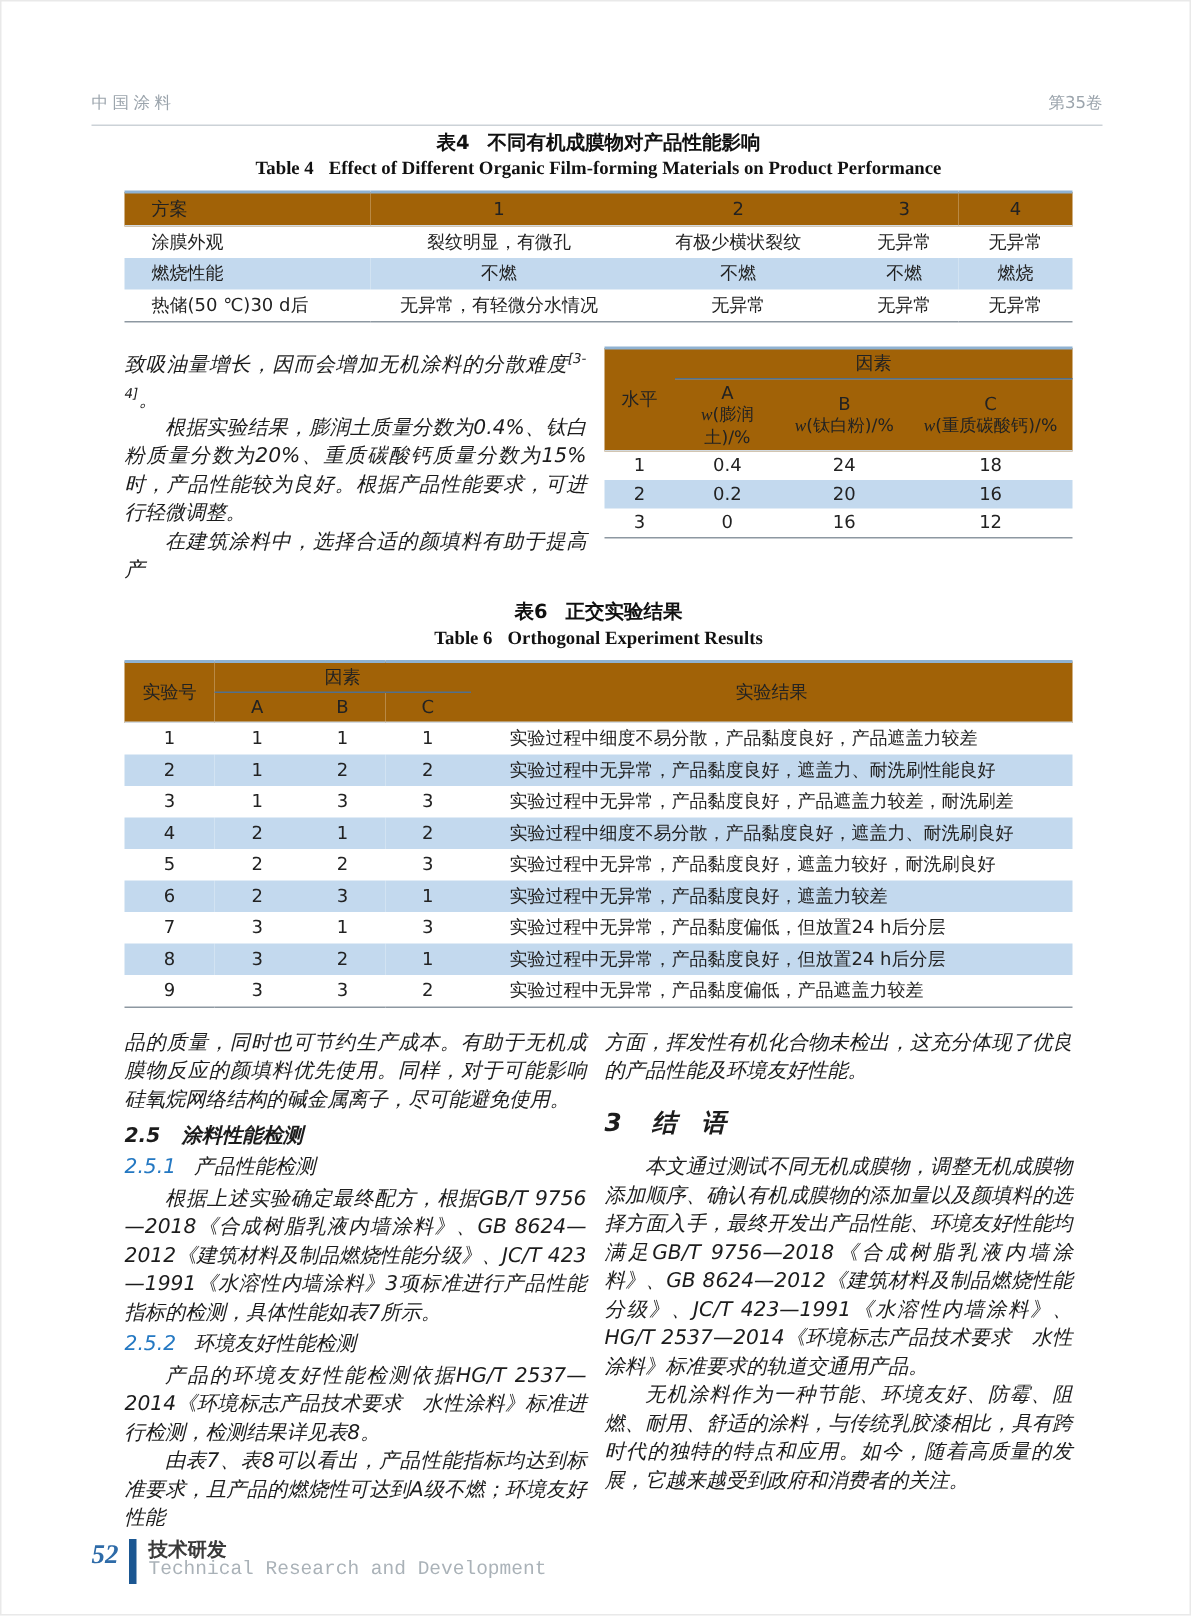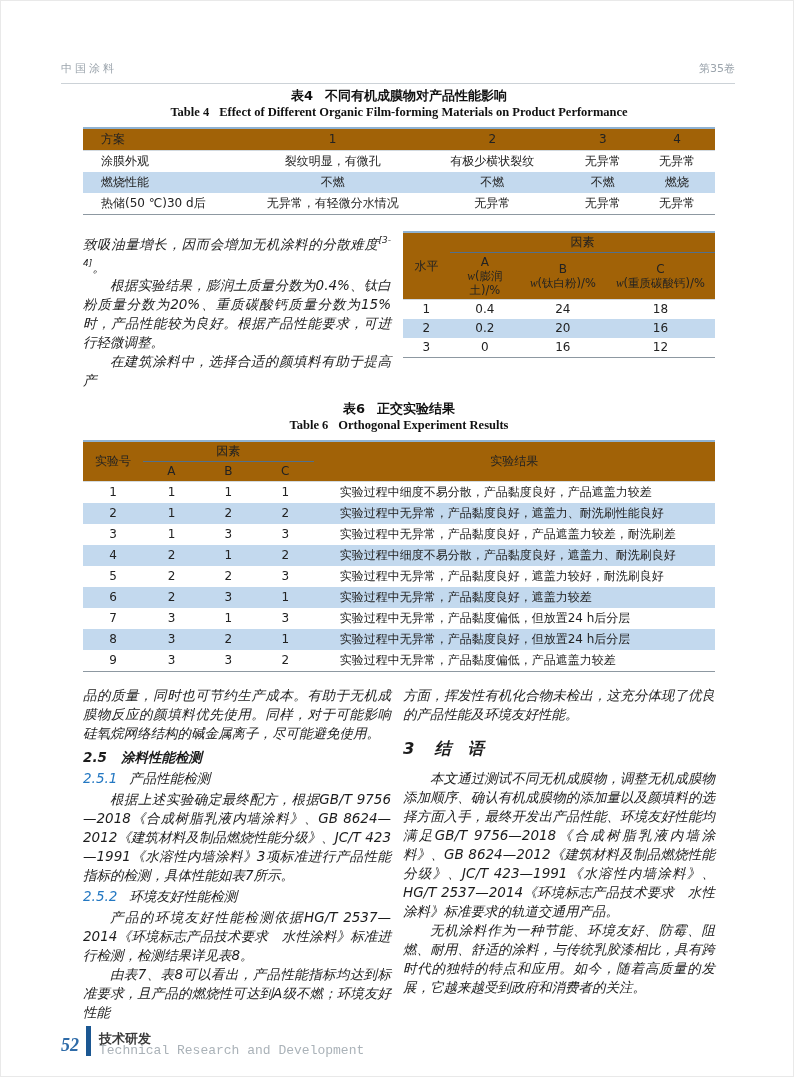--- a/index.html
+++ b/index.html
@@ -54,21 +54,21 @@
   .bodytext p.ind{text-indent:2em;}
   .bodytext sup{font-size:9px;}
   .h2head{margin:5px 0 2px 0 !important; font-weight:bold; color:#2478c2; text-align:left !important;}
   .h2head .num{margin-right:14px;}
   .h3head{margin:2px 0 2px 0 !important; text-align:left !important;}
   .h3head .num{color:#2478c2; margin-right:12px;}
   .bighead{margin:14px 0 9px 0 !important; font-size:16.5px !important; font-weight:bold;
     color:#2478c2; text-align:left !important; line-height:22px !important;}
   .bighead .num{margin-right:20px;} .mb10{margin-bottom:10px;} .mb14{margin-bottom:14px;} .mb16{margin-bottom:16px;}
   
-  .footer{position:absolute; left:60px; bottom:20px; display:flex; align-items:flex-end;margin-top:36px;}
+  .footer{position:absolute; left:60px; bottom:20px; display:flex; align-items:flex-start;margin-top:36px;}
   .footer .pno{font-family:"Liberation Serif","DejaVu Serif",serif; font-style:italic; font-weight:bold;
     font-size:18px; color:#2e6ba8; margin-right:7px;}
   .footer .bar{width:5px; height:30px; background:#1b5792; margin-right:8px;}
   .footer .sec-cn{font-size:13px; font-weight:bold; color:#3a3a3a; line-height:15px;}
   .footer .sec-en{font-size:13px; color:#aab2b8; line-height:10px;font-family:Liberation Mono, monospace;}
 </style>
 </head>
 <body>
 
 <div class="page">

